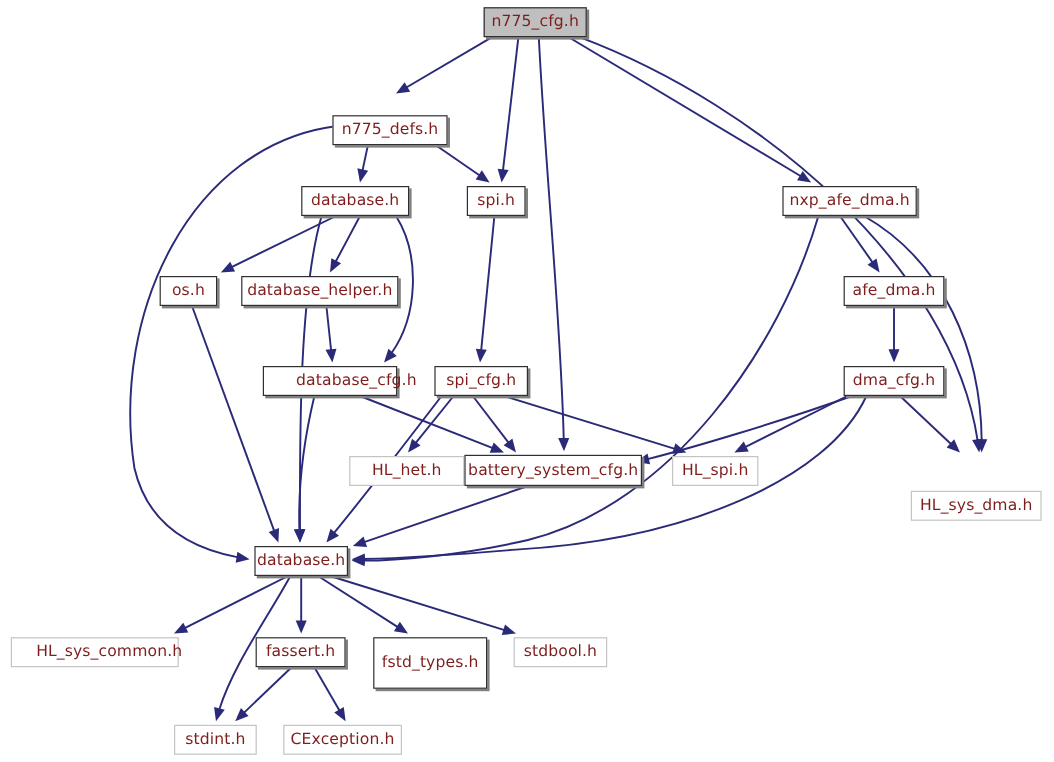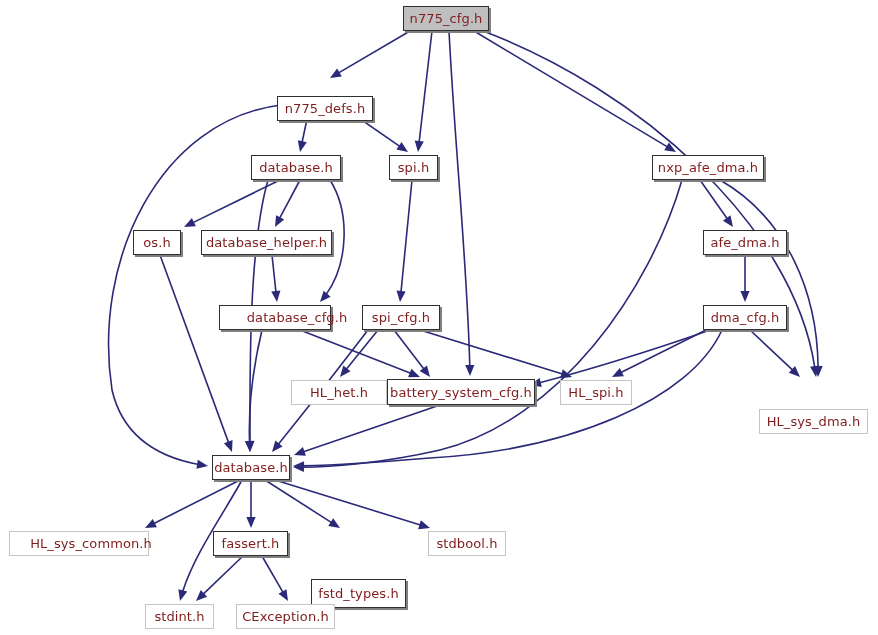--- a/index.html
+++ b/index.html
@@ -262,21 +262,21 @@
       </div>
       <div class="node-box shadow" style="left: 212px; top: 455px; width: 78px; height: 25px;">
         <span class="node-label">database.h</span>
       </div>
       <div class="node-box leaf" style="left: 9px; top: 531px; width: 140px; height: 25px; padding-left: 24px;">
         <span class="node-label">HL_sys_common.h</span>
       </div>
       <div class="node-box shadow" style="left: 213px; top: 531px; width: 75px; height: 25px;">
         <span class="node-label">fassert.h</span>
       </div>
-      <div class="node-box shadow" style="left: 311px; top: 531px; width: 95px; height: 29px; margin-top: 48px;">
+      <div class="node-box shadow" style="left: 311px; top: 531px; width: 95px; height: 43px;">
         <span class="node-label">fstd_types.h</span>
       </div>
       <div class="node-box leaf" style="left: 428px; top: 531px; width: 78px; height: 25px;">
         <span class="node-label">stdbool.h</span>
       </div>
       <div class="node-box leaf" style="left: 145px; top: 604px; width: 69px; height: 25px;">
         <span class="node-label">stdint.h</span>
       </div>
       <div class="node-box leaf" style="left: 236px; top: 604px; width: 99px; height: 25px;">
         <span class="node-label">CException.h</span>

